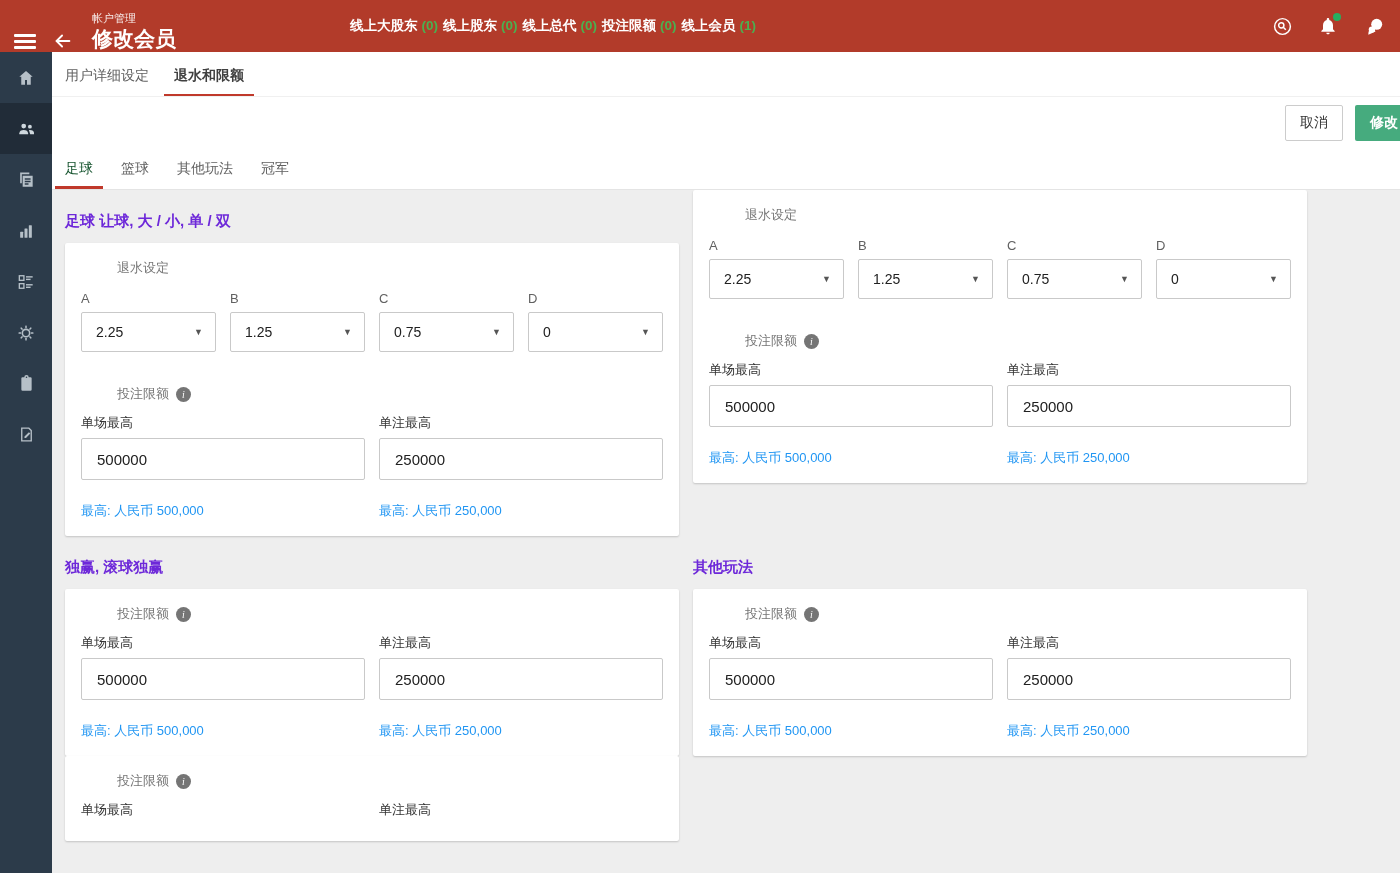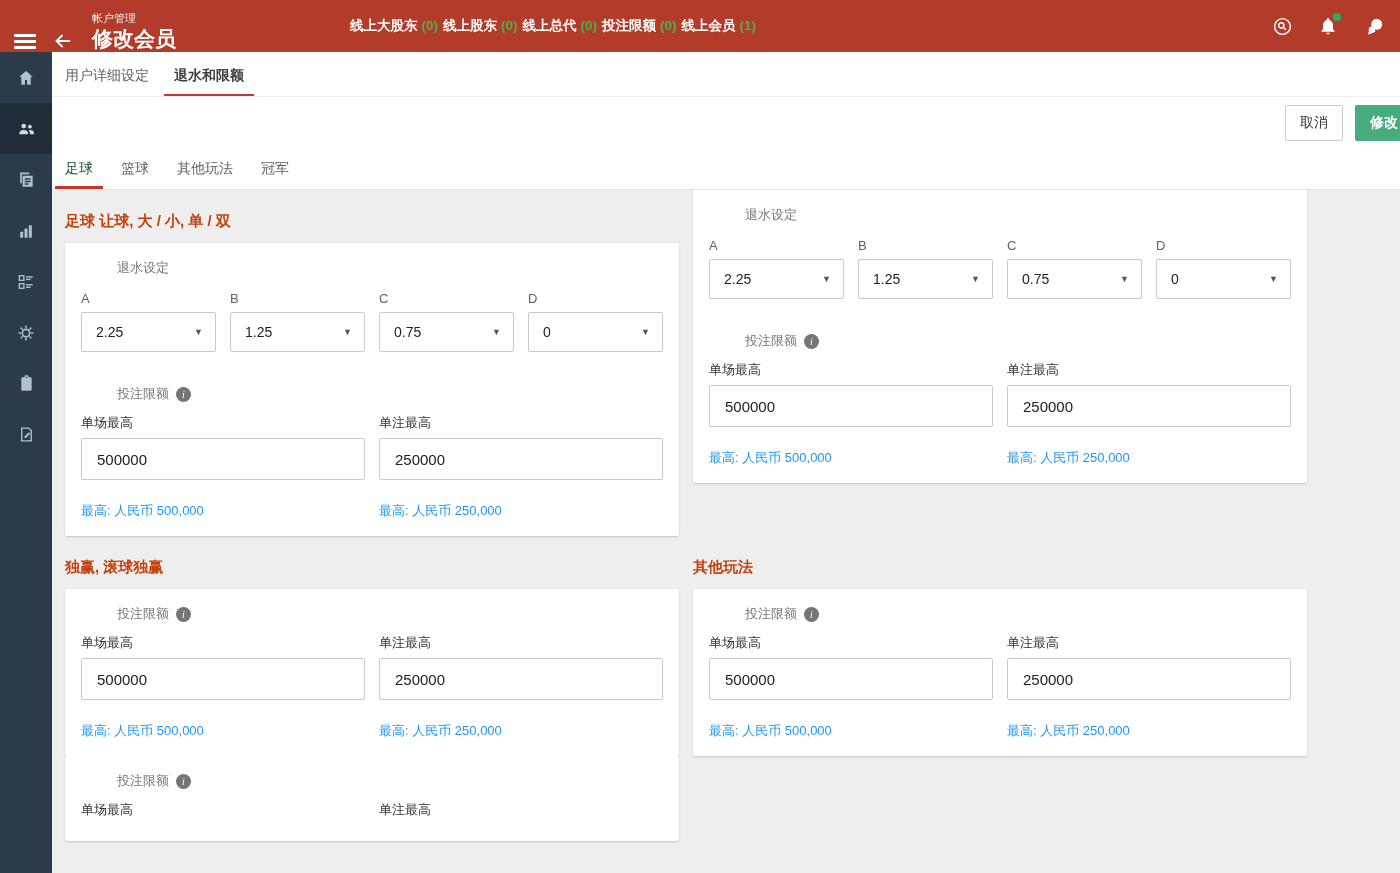--- a/index.html
+++ b/index.html
@@ -44,21 +44,21 @@
 
   .sportstrip { height:42px; display:flex; padding-left:3px; border-bottom:1px solid #e4e4e4; background:#fff; }
   .sport-tab { display:flex; align-items:center; padding:0 10px; margin-right:8px; font-size:14px; color:#616161;
                position:relative; cursor:pointer; }
   .sport-tab.active { color:#14532d; }
   .sport-tab.active::after { content:""; position:absolute; left:0; right:0; bottom:0; height:3px; background:#c0392b; }
 
   .content { height:683px; background:#eeeeee; overflow:hidden; }
   .row { display:flex; gap:14px; padding-left:13px; }
   .col { width:614px; }
-  .sec-title { margin:22px 0 12px; font-size:15px; font-weight:600; color:#c2410c; }
+  .sec-title { margin:22px 0 12px; font-size:15px; font-weight:600; color:#6d28d9; }
   .card { background:#fff; border-radius:2px; box-shadow:0 1px 2px rgba(0,0,0,.18); padding:16px 16px; }
 
   .sub-label { font-size:13px; color:#757575; display:flex; align-items:center;margin-left:36px; }
   .info-icon { display:inline-block; width:15px; height:15px; border-radius:50%; background:#757575;
                color:#fff; font-size:10px; line-height:15px; text-align:center; margin-left:7px;
                font-family:"Liberation Serif",serif; font-style:italic; }
   .info-icon::after { content:"i"; }
 
   .abcd { display:grid; grid-template-columns:repeat(4,1fr); gap:14px; margin-top:14px; }
   .sel-label { font-size:13px; color:#616161; margin-bottom:6px; }

